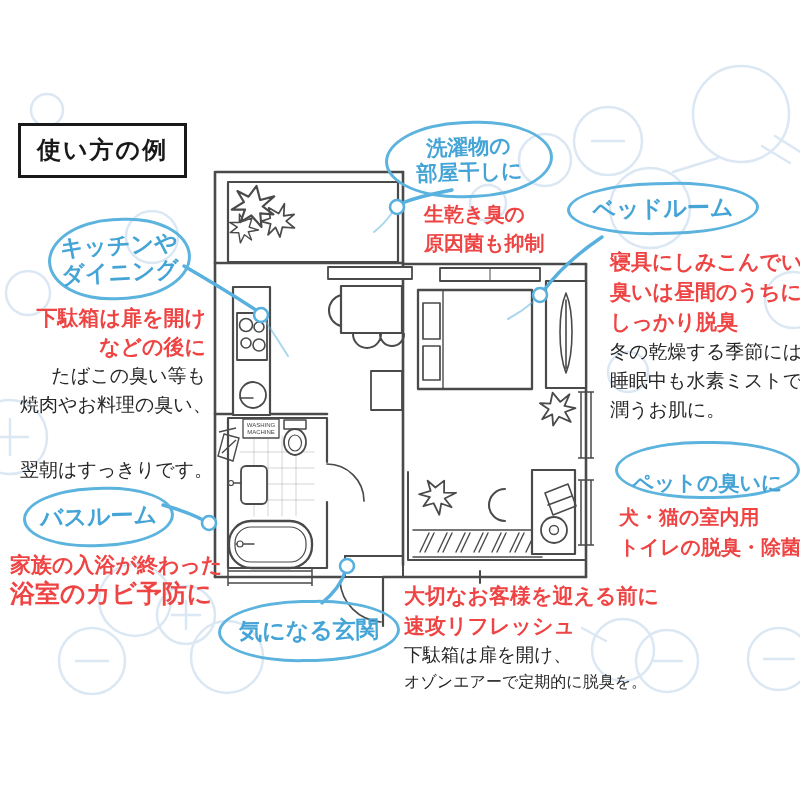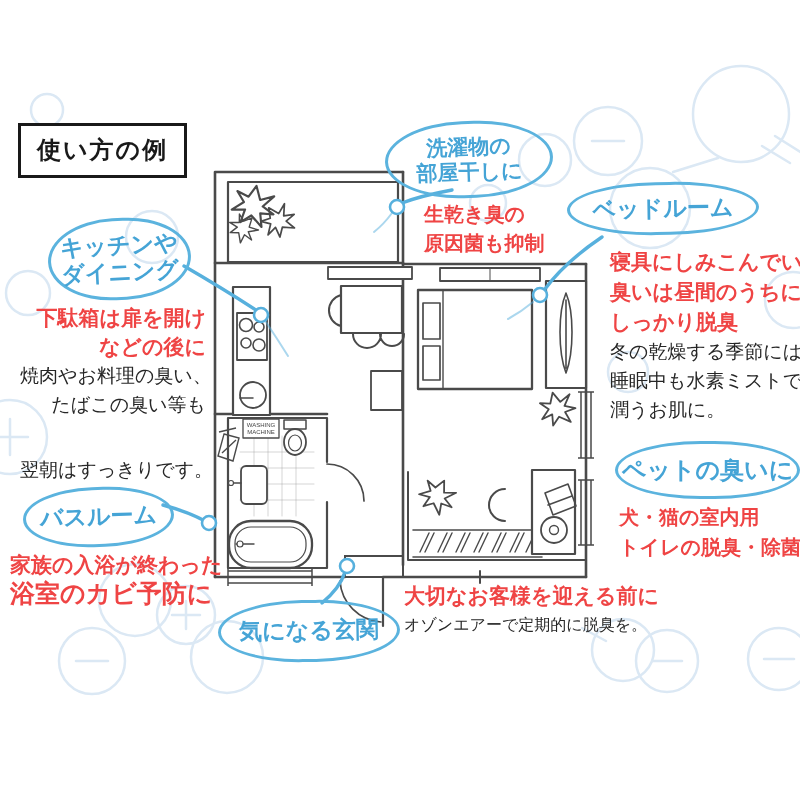--- a/index.html
+++ b/index.html
@@ -193,35 +193,35 @@
     <span class="bln">キッチンや</span>
     <span class="bln">ダイニング</span>
   </div>
   <div class="bubble" style="left:385px;top:121px;width:162px;height:71px;font-size:21px;transform:rotate(-2deg);">
     <span class="bln">洗濯物の</span>
     <span class="bln">部屋干しに</span>
   </div>
   <div class="bubble" style="left:567px;top:182px;width:186px;height:47px;font-size:23px;transform:rotate(-1deg);">
     <span class="bln">ベッドルーム</span>
   </div>
-  <div class="bubble" style="left:615px;top:441px;width:179px;height:52px;font-size:24px;">
+  <div class="bubble" style="left:615px;top:441px;width:179px;height:52px;font-size:21px;justify-content:flex-end;">
     <span class="bln">ペットの臭いに</span>
   </div>
   <div class="bubble" style="left:23px;top:487px;width:145px;height:54px;font-size:23px;transform:rotate(-2deg);">
     <span class="bln">バスルーム</span>
   </div>
   <div class="bubble" style="left:218px;top:600px;width:176px;height:56px;font-size:23px;transform:rotate(-1deg);">
     <span class="bln">気になる玄関</span>
   </div>
 
   <div class="desc" style="left:20px;top:303px;width:186px;text-align:right;">
     <div class="hd" style="font-size:21px;line-height:29px;">下駄箱は扉を開け</div>
     <div class="hd" style="font-size:21px;line-height:29px;">などの後に</div>
+    <div class="bd" style="font-size:19px;line-height:29px;">たばこの臭い等も</div>
     <div class="bd" style="font-size:19px;line-height:29px;">焼肉やお料理の臭い、</div>
-    <div class="bd" style="font-size:19px;line-height:29px;">たばこの臭い等も</div>
     <div class="bd" style="font-size:19px;line-height:29px;margin-top:36px;">翌朝はすっきりです。</div>
   </div>
 
   <div class="desc" style="left:424px;top:200px;">
     <div class="hd" style="font-size:20px;line-height:29px;font-weight:600;">生乾き臭の</div>
     <div class="hd" style="font-size:20px;line-height:29px;font-weight:600;">原因菌も抑制</div>
   </div>
 
   <div class="desc" style="left:610px;top:247px;">
     <div class="hd" style="font-size:21px;line-height:30px;">寝具にしみこんでいる</div>
@@ -237,16 +237,18 @@
     <div class="hd" style="font-size:20px;line-height:30px;">トイレの脱臭・除菌に</div>
   </div>
 
   <div class="desc" style="left:10px;top:551px;width:190px;text-align:center;">
     <div class="hd" style="font-size:21px;line-height:28px;">家族の入浴が終わった</div>
     <div class="hd" style="font-size:25px;line-height:28px;">浴室のカビ予防に</div>
   </div>
 
   <div class="desc" style="left:404px;top:583px;font-family:Liberation Mono, monospace;">
     <div class="hd" style="font-size:21px;line-height:30px;">大切なお客様を迎える前に</div>
+    <div class="hd" style="font-size:21px;line-height:30px;">速攻リフレッシュ</div>
+    <div class="bd" style="font-size:18.5px;line-height:27px;">下駄箱は扉を開け、</div>
     <div class="bd" style="font-size:16px;line-height:27px;">オゾンエアーで定期的に脱臭を。</div>
   </div>
 
 </div>
 
 </body></html>

